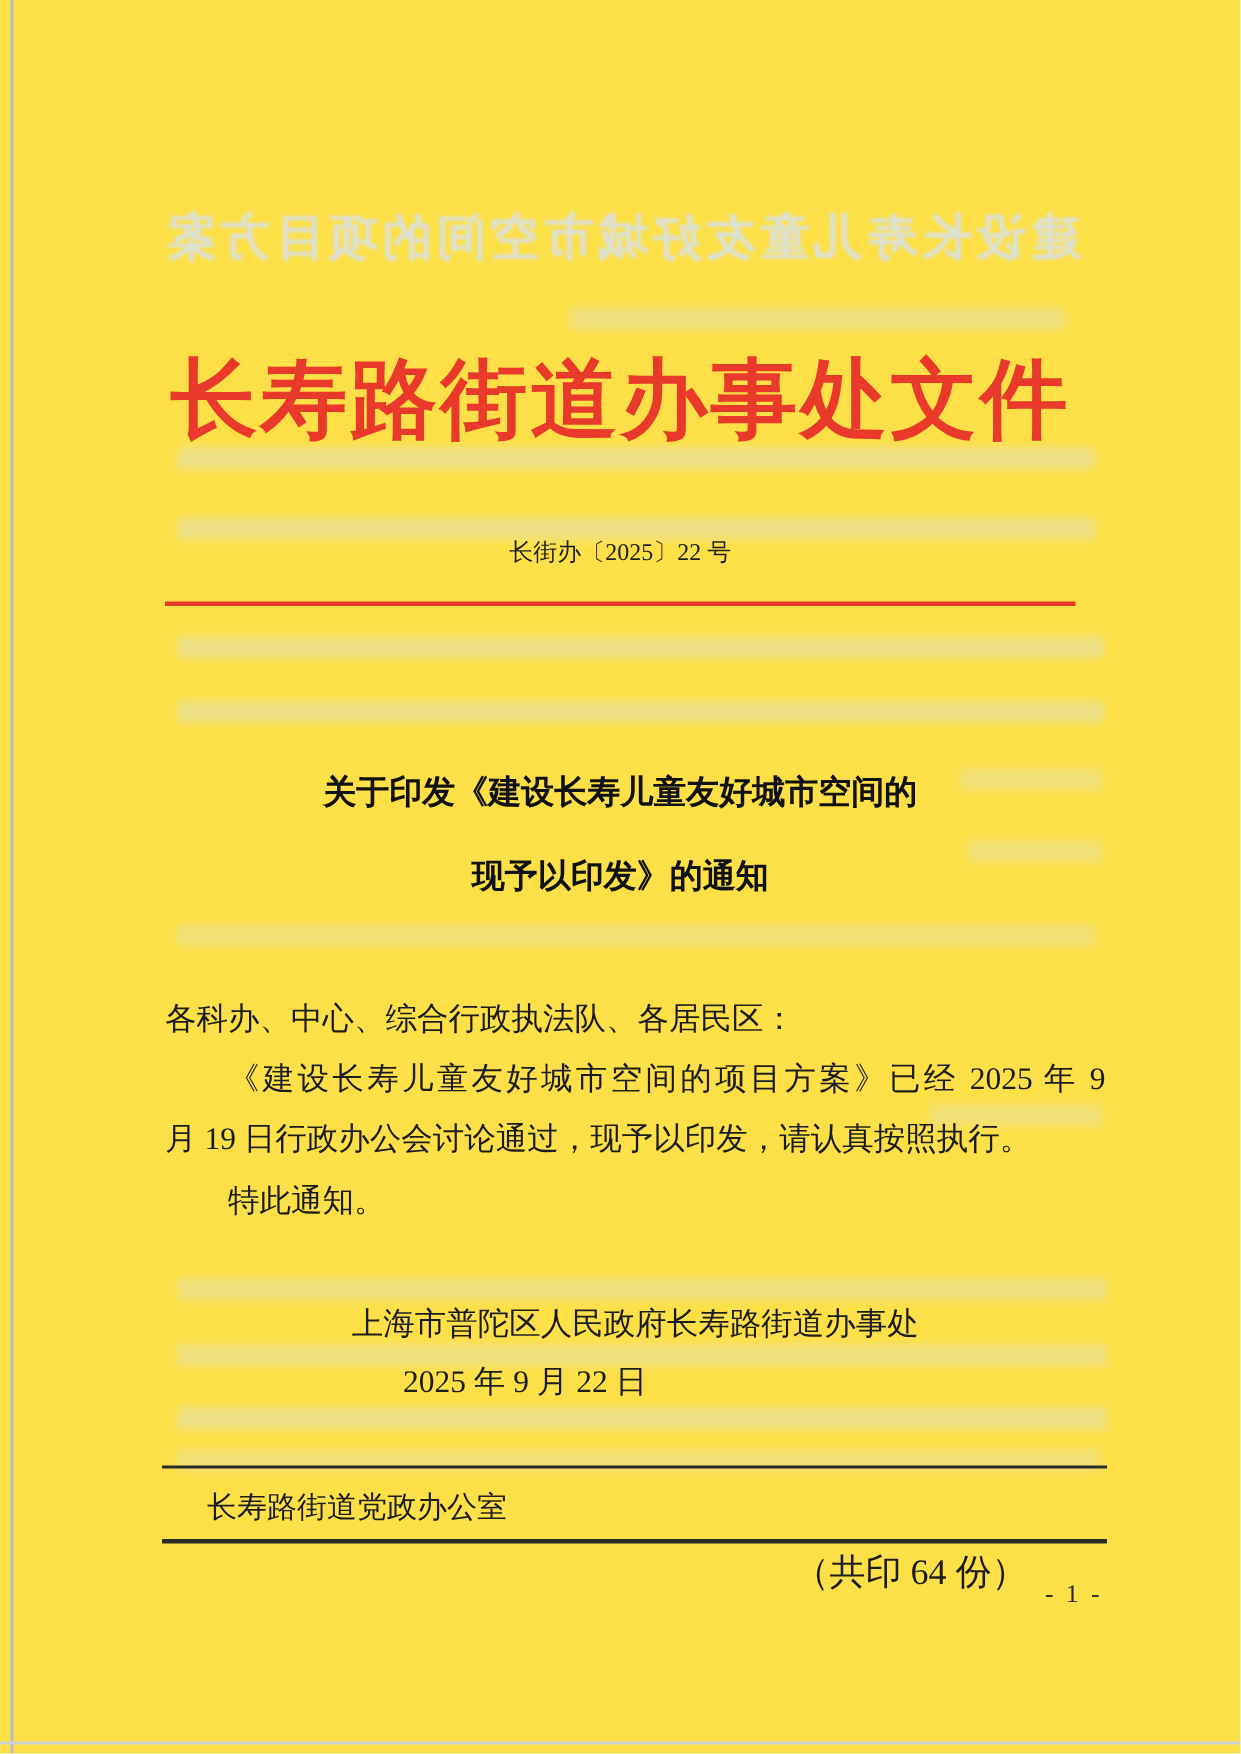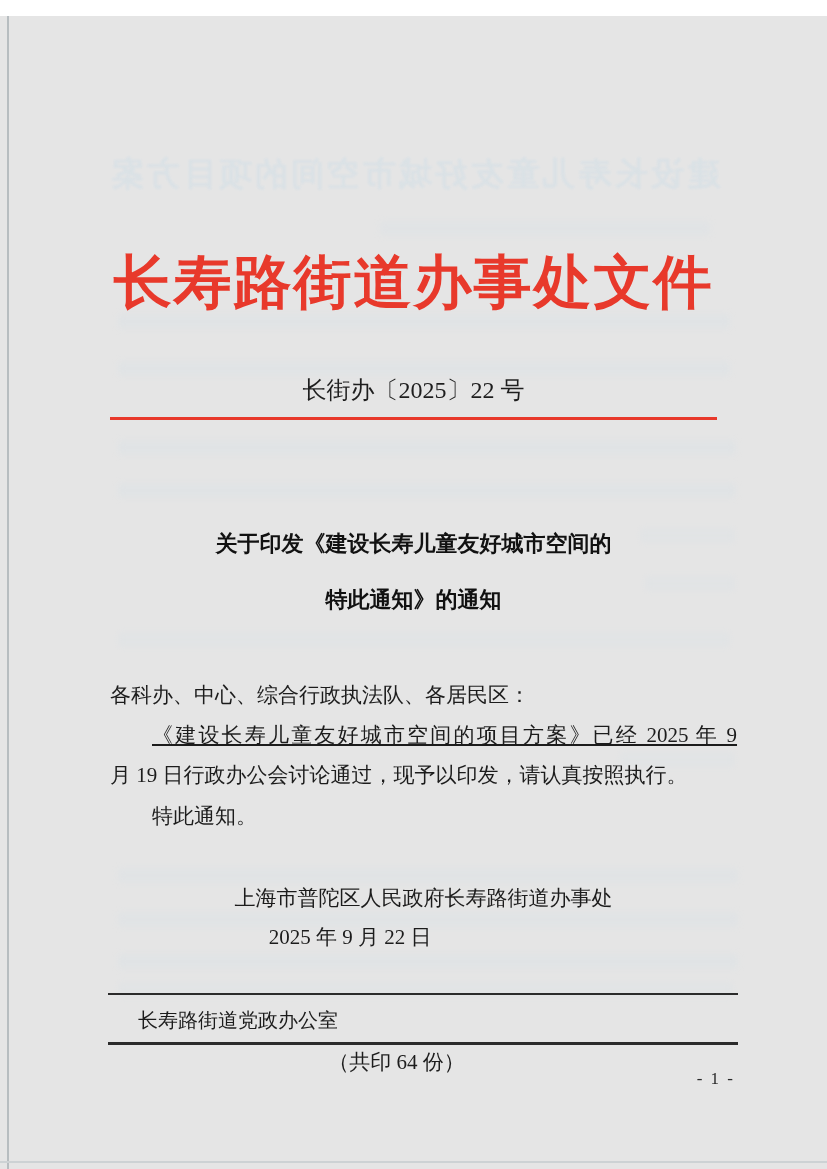--- a/index.html
+++ b/index.html
@@ -11,22 +11,21 @@
   html, body { background: #ffffff; }
   body {
     width: 827px; height: 1169px;
     font-family: "Liberation Serif", "DejaVu Serif", serif;
     color: var(--text);
     position: relative;
     overflow: hidden;
   }
   .page {
     position: absolute; inset: 0;
-    background: #e5e5e5;
-    margin-top: 16px;
+    background: #fde047;
   }
   
   .scan-edge-left {
     position: absolute; left: 7px; top: 0; width: 2px; height: 100%;
     background: #b7bdc0;
   }
   .scan-edge-bottom {
     position: absolute; left: 0; bottom: 6px; width: 100%; height: 2px;
     background: #cdd2d4;
   }
@@ -51,21 +50,21 @@
   .org-title {
     position: absolute; top: 228px; left: 0; right: 0;
     text-align: center;
     font-size: 58px; font-weight: bold; letter-spacing: 2px;
     color: var(--accent_red);
     white-space: nowrap;
   }
   .doc-number {
     position: absolute; top: 358px; left: 0; right: 0;
     text-align: center;
-    font-size: 24px;
+    font-size: 16px;
     color: #1e1e1e;
   }
   .red-rule {
     position: absolute; top: 401px; left: 110px; width: 607px; height: 3px;
     background: var(--accent_red);
   }
   
   .subject {
     position: absolute; top: 500px; left: 0; right: 0;
     text-align: center;
@@ -78,21 +77,20 @@
     position: absolute; left: 110px; width: 627px;
     font-size: 21px; line-height: 40px;
     color: #1c1c1c;
   }
   .salutation { top: 659px; }
   .para1 { top: 699px; }
   .para1 .line-1 {
     text-indent: 2em;
     text-align: justify;
     text-align-last: justify;
-    text-decoration: underline;
   }
   .para2 { top: 780px; text-indent: 2em; }
   
   .sign-issuer {
     position: absolute; top: 868px; left: 110px; width: 627px;
     text-align: center;
     font-size: 21px; color: #1c1c1c;
   }
   .sign-date {
     position: absolute; top: 907px; left: 110px; width: 627px;
@@ -109,22 +107,22 @@
     display: flex; justify-content: space-between; align-items: baseline;
     font-size: 20px; color: #1c1c1c;
   }
   .footer-office { padding-left: 30px; }
   .footer-rule-2 {
     position: absolute; top: 1026px; left: 108px; width: 630px; height: 2.5px;
     background: #2b2b2b;
   }
   .footer-copies {
     position: absolute; top: 1032px; left: 108px; width: 630px;
-    text-align: center; padding-right: 53px;
-    font-size: 21px; color: #1c1c1c;
+    text-align: right; padding-right: 53px;
+    font-size: 24px; color: #1c1c1c;
   }
   .page-number {
     position: absolute; top: 1053px; left: 108px; width: 630px;
     text-align: right; padding-right: 3px;
     font-size: 17px; letter-spacing: 2px; color: #2a2a2a;
   }
 </style>
 </head>
 <body>
 
@@ -147,21 +145,21 @@
   <div class="stripe" style="top:896px; left:118px; width:620px; opacity:.35;"></div>
   <div class="stripe" style="top:938px; left:118px; width:620px; opacity:.4;"></div>
   <div class="stripe" style="top:966px; left:118px; width:615px; opacity:.3;"></div>
 
   <div class="org-title">长寿路街道办事处文件</div>
   <div class="doc-number">长街办〔2025〕22 号</div>
   <div class="red-rule"></div>
 
   <div class="subject">
     <div>关于印发《建设长寿儿童友好城市空间的</div>
-    <div>特此通知》的通知</div>
+    <div>现予以印发》的通知</div>
   </div>
 
   <div class="body-block salutation">各科办、中心、综合行政执法队、各居民区：</div>
 
   <div class="body-block para1">
     <div class="line-1">《建设长寿儿童友好城市空间的项目方案》已经 2025 年 9</div>
     <div class="line-2">月 19 日行政办公会讨论通过，现予以印发，请认真按照执行。</div>
   </div>
 
   <div class="body-block para2">特此通知。</div>

